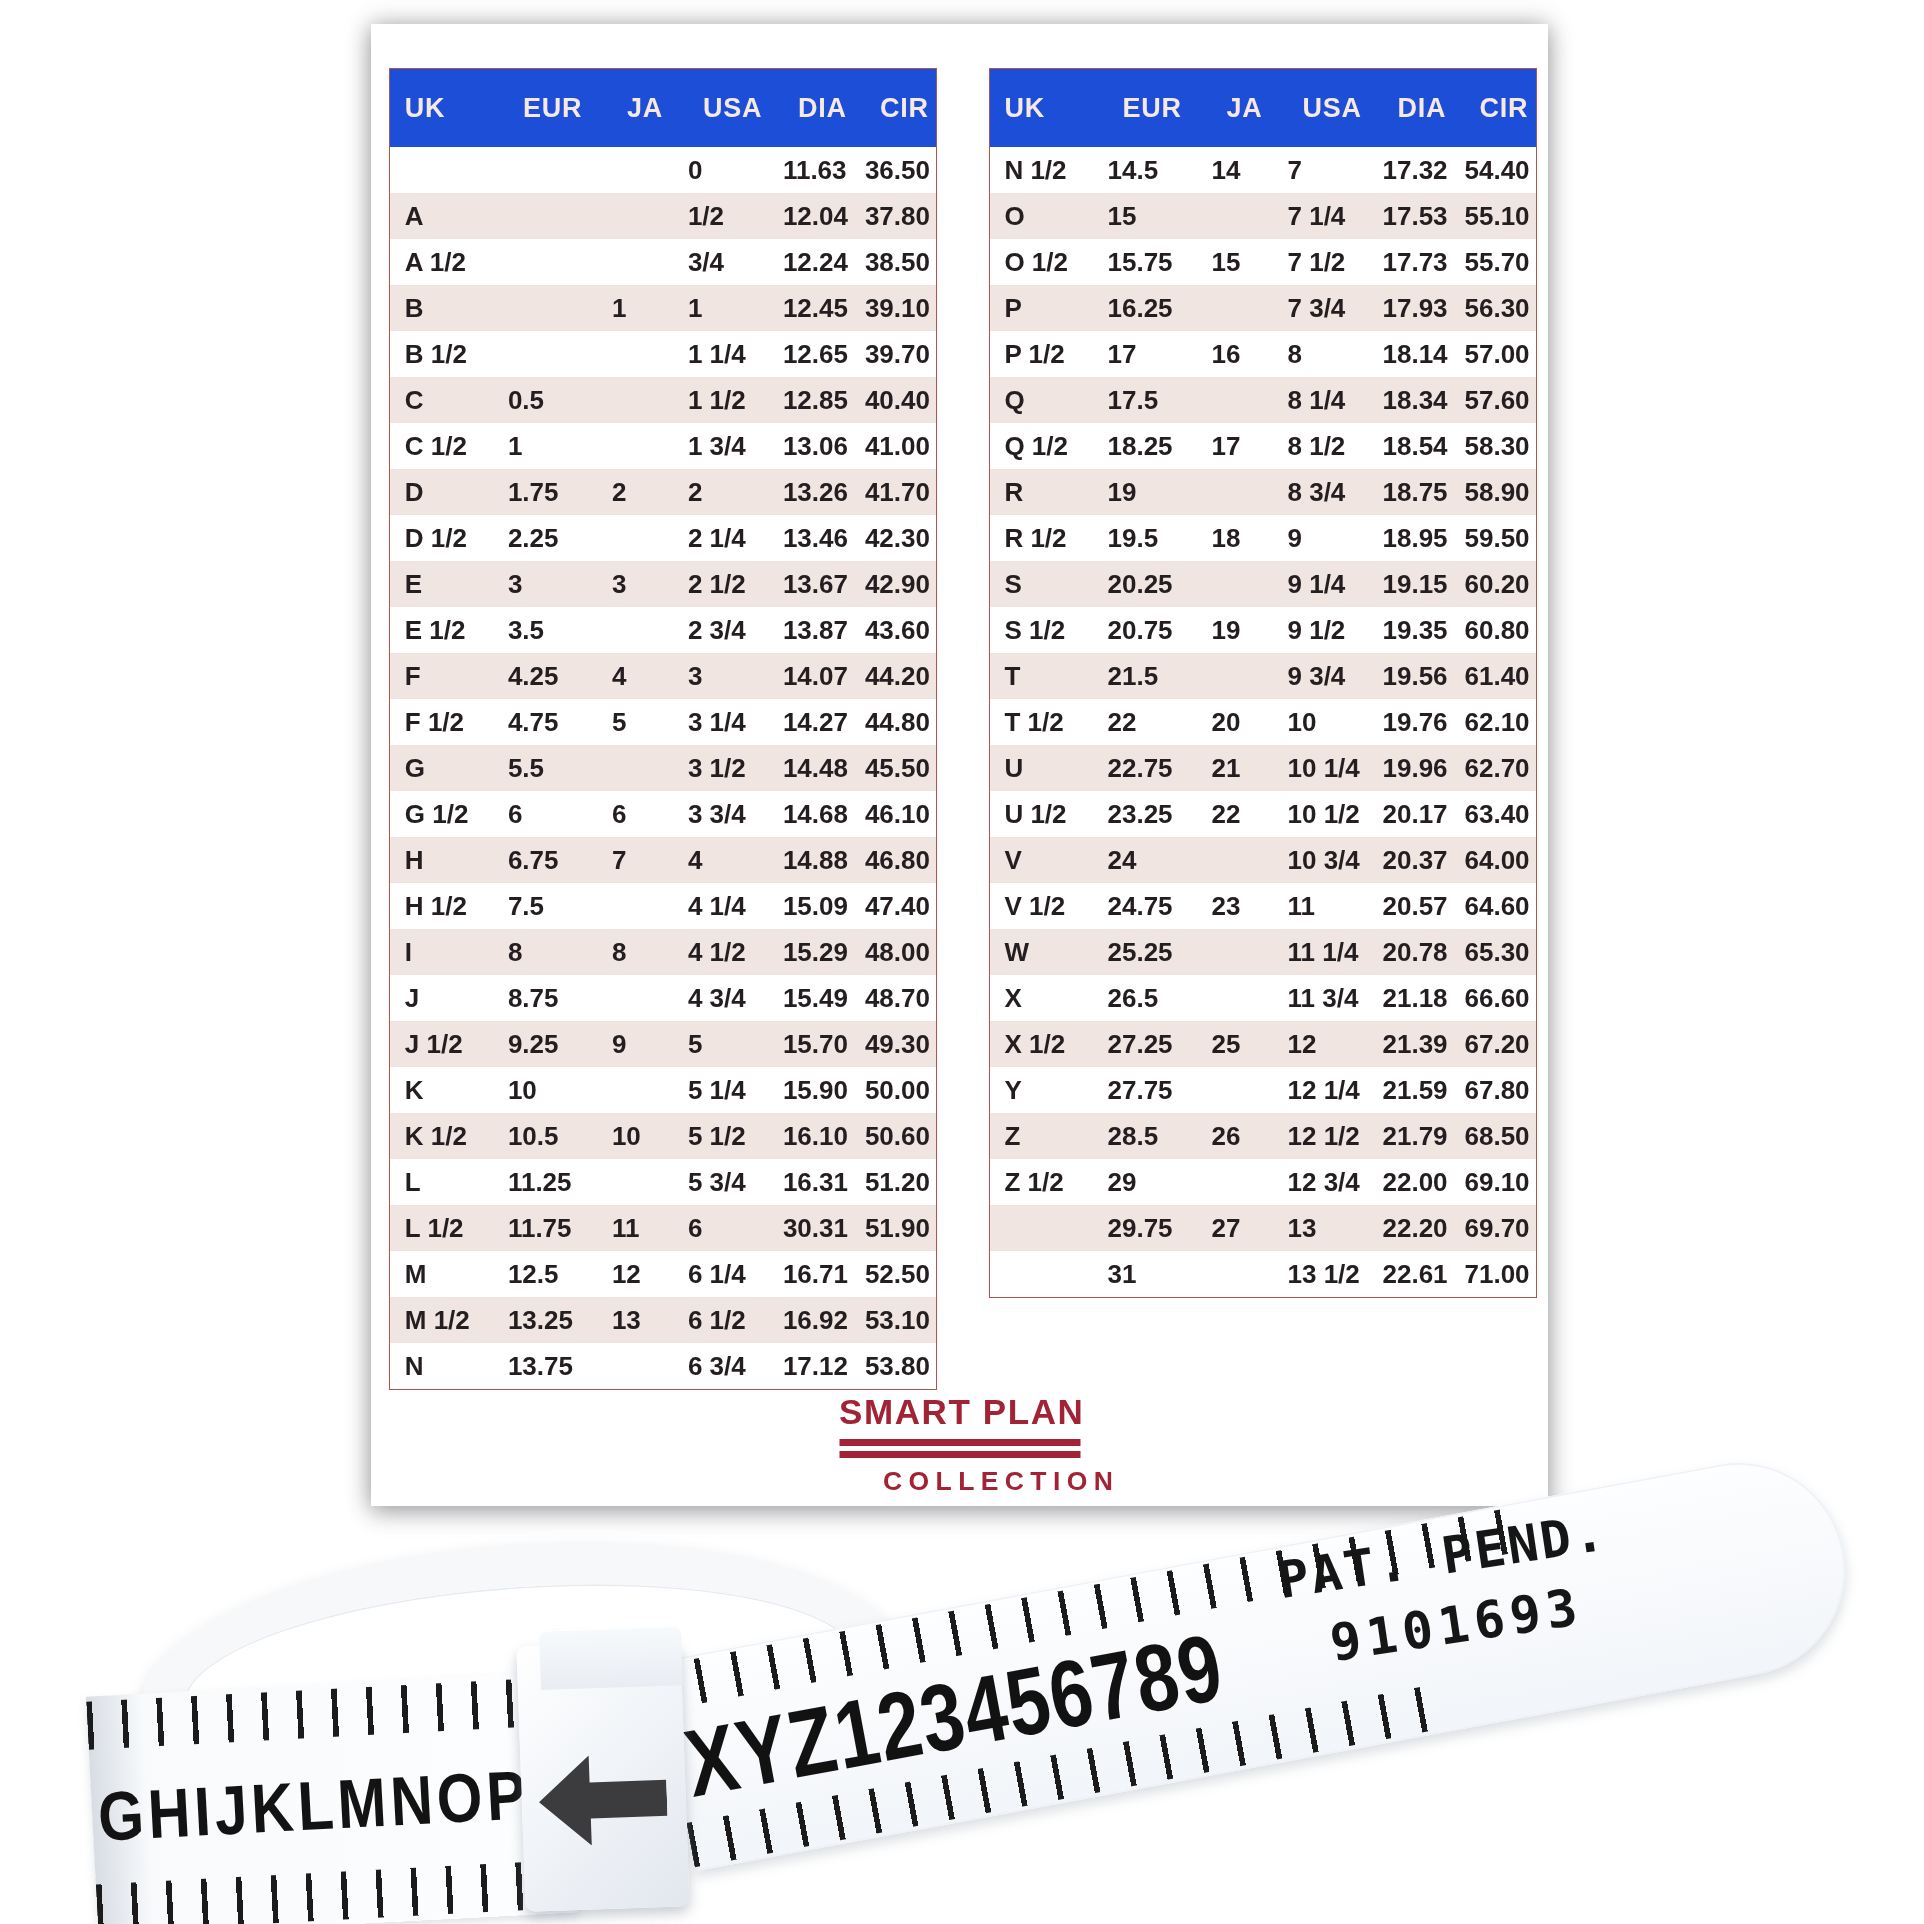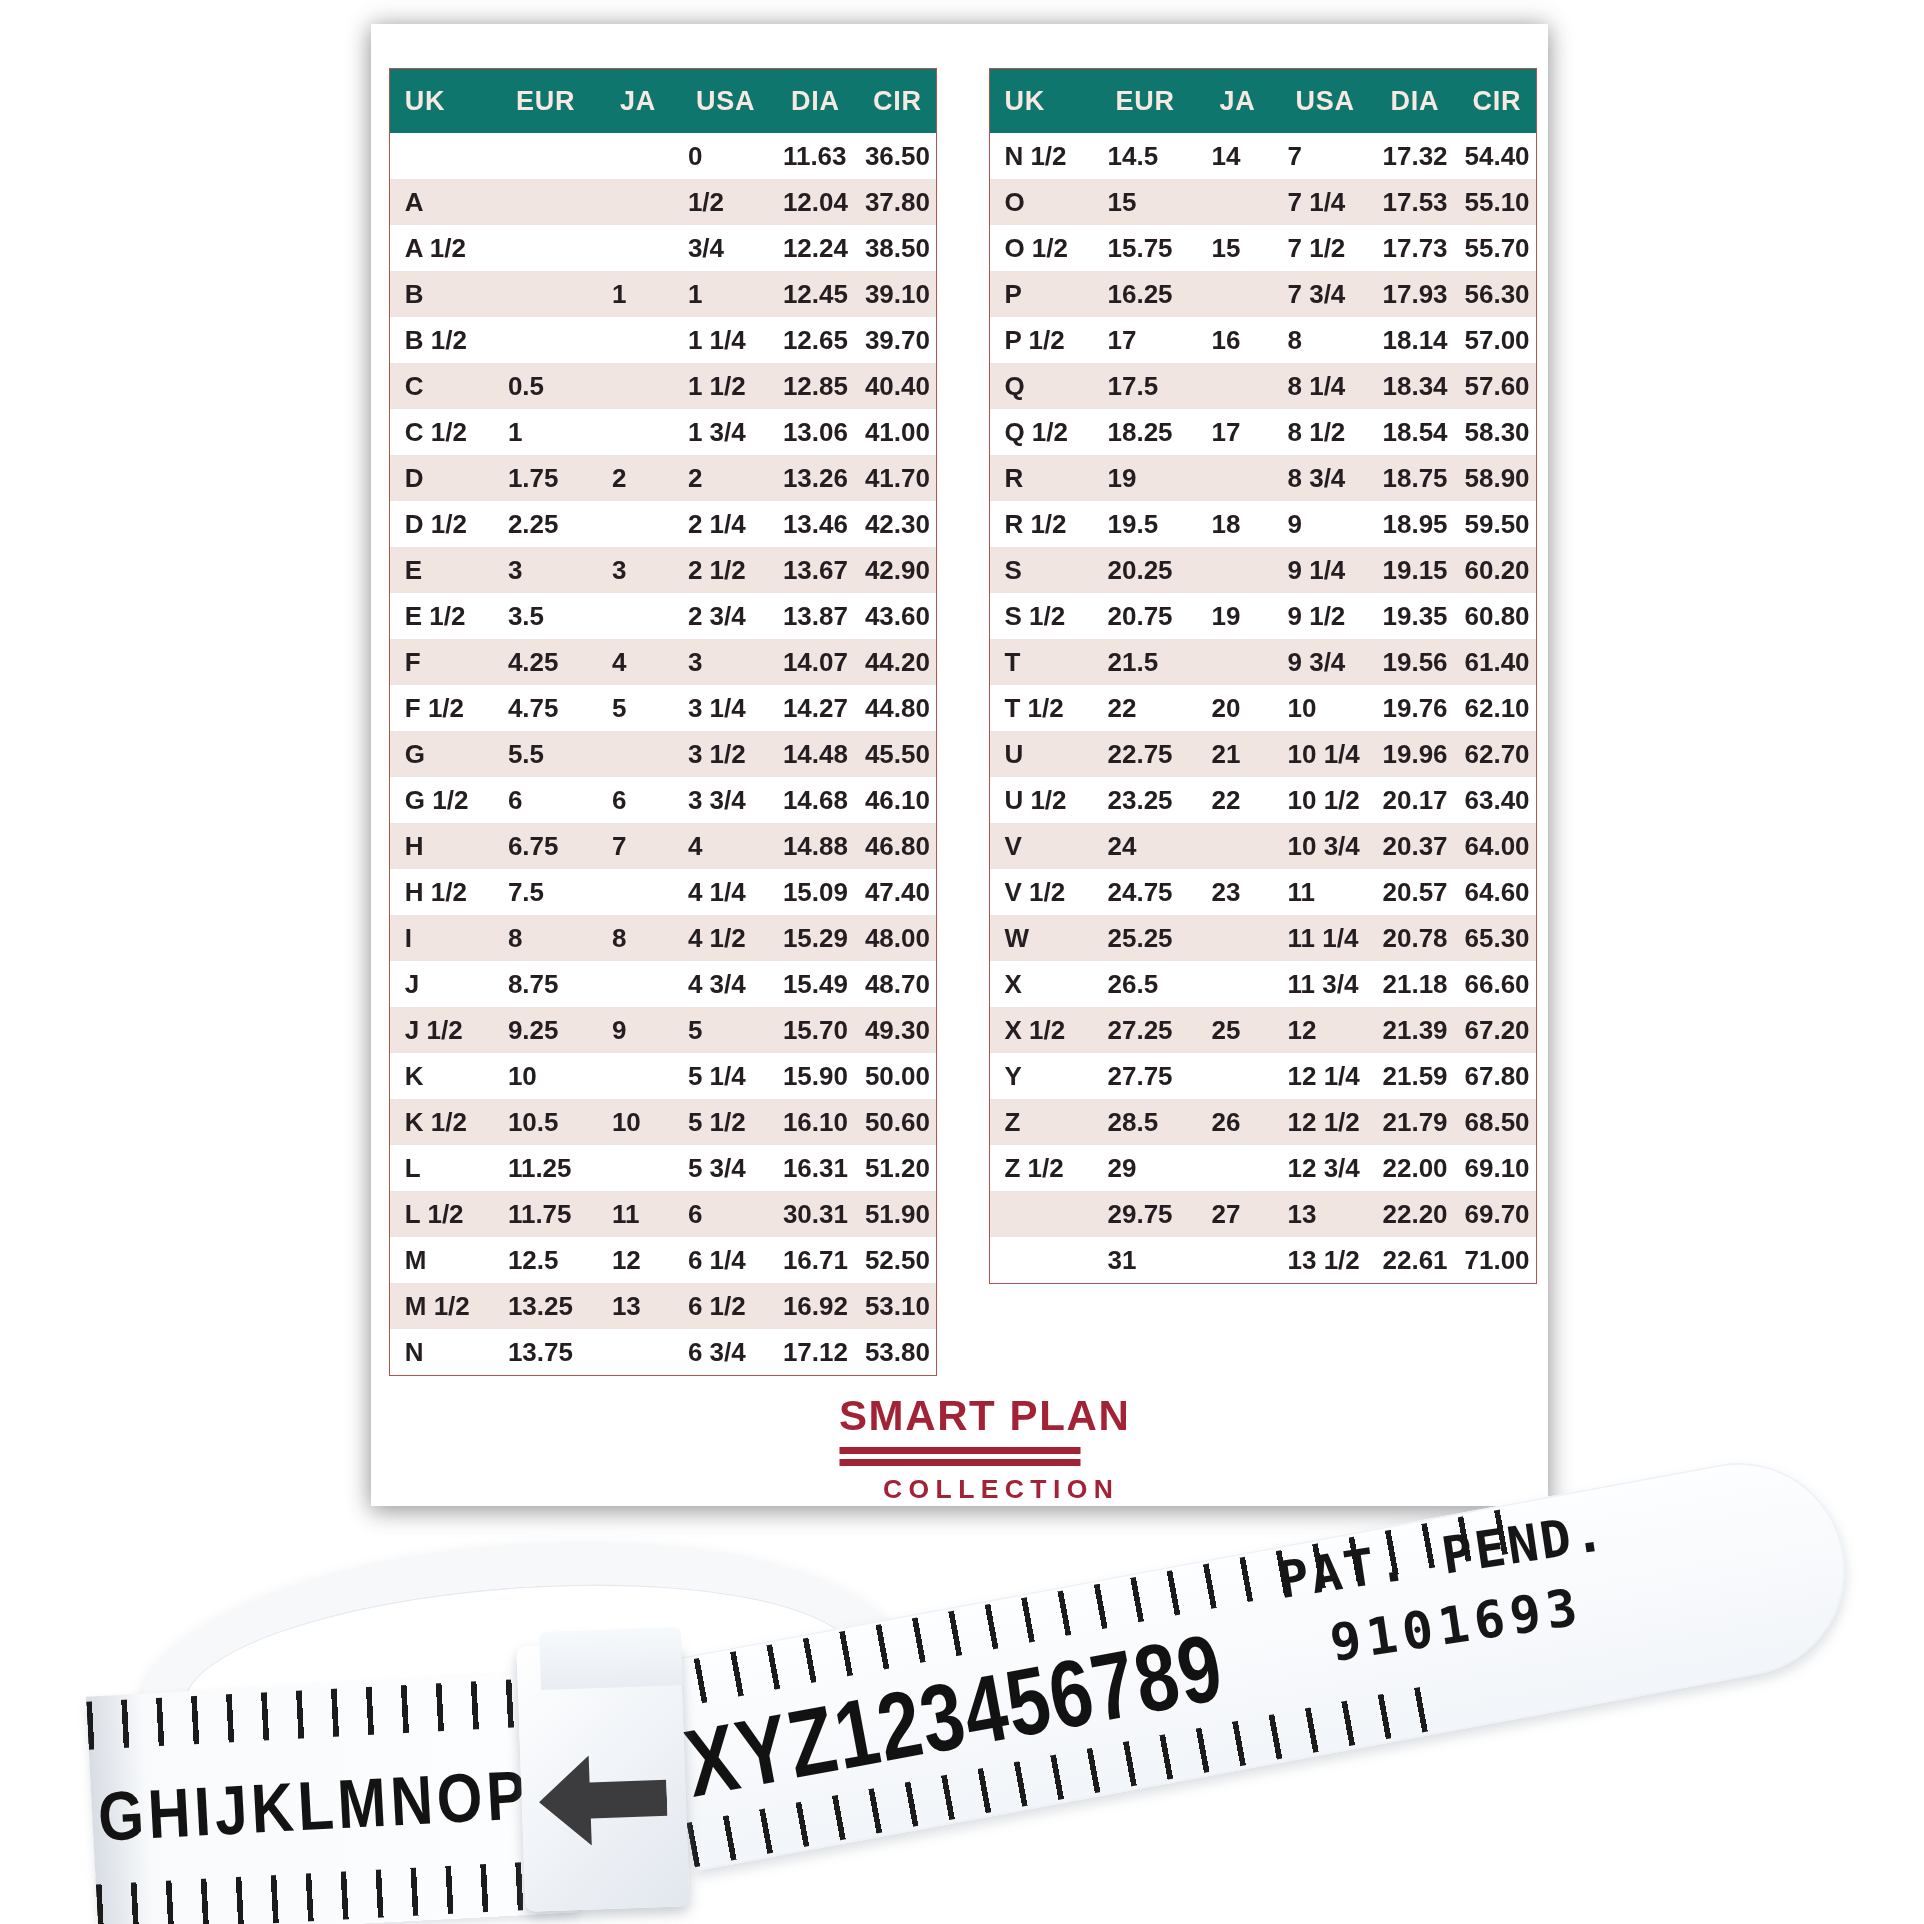--- a/index.html
+++ b/index.html
@@ -13,36 +13,36 @@
     background:#ffffff;
     box-shadow:0 0 22.5px rgba(70,70,75,.40), 0 8px 21px rgba(70,70,75,.28);
   }
   table.size-table{
     position:absolute;top:44px;width:547px;border-collapse:collapse;
     border:1.6px solid #b0544c;table-layout:fixed;
   }
   table.size-table.left{left:18.4px;}
   table.size-table.right{left:618px;}
   table.size-table th{
-    background:#0f766e;color:#f6e9e1;font-weight:bold;font-size:27px;
-    height:48px;text-align:left;padding:8px;letter-spacing:0.8px;margin-left:36px;
+    background:#1d4ed8;color:#f6e9e1;font-weight:bold;font-size:27px;
+    height:48px;text-align:left;padding:15px;letter-spacing:0.8px;margin-left:36px;
   }
   table.size-table td{
     font-size:26px;font-weight:bold;color:#241e20;height:46px;
     padding:0;text-align:left;white-space:nowrap;
   }
   table.size-table th:first-child, table.size-table td:first-child{padding-left:14.4px;}
   table.size-table tbody tr:nth-child(even){background:#f1e5e2;}
   table.size-table tbody tr:nth-child(odd){background:#ffffff;}
   
   .logo{
     position:absolute;left:50%;top:1368px;transform:translateX(-50%);
     width:241px;text-align:center;color:#a22236;
   }
-  .logo-top{font-size:42px;font-weight:bold;letter-spacing:1.6px;white-space:nowrap;}
+  .logo-top{font-size:35px;font-weight:bold;letter-spacing:1.6px;white-space:nowrap;}
   .logo-bar{height:6.4px;background:#a22236;margin-top:7.2px;}
   .logo-bar + .logo-bar{margin-top:5.6px;}
   .logo-bottom{font-size:26.5px;font-weight:bold;letter-spacing:6.4px;margin-top:8px;white-space:nowrap;margin-left:44px;}
   
   .sizer{position:absolute;left:0;top:1524px;width:1925px;height:401px;}
   .loop{
     position:absolute;left:140px;top:20px;width:762px;height:277px;box-sizing:border-box;
     border:43px solid #f6f8fa;border-radius:50%;transform:rotate(-4deg);
     box-shadow:0 8px 14.4px rgba(120,130,148,.30), inset 0 0 0 1.6px #e7ebf0;
     z-index:1;

